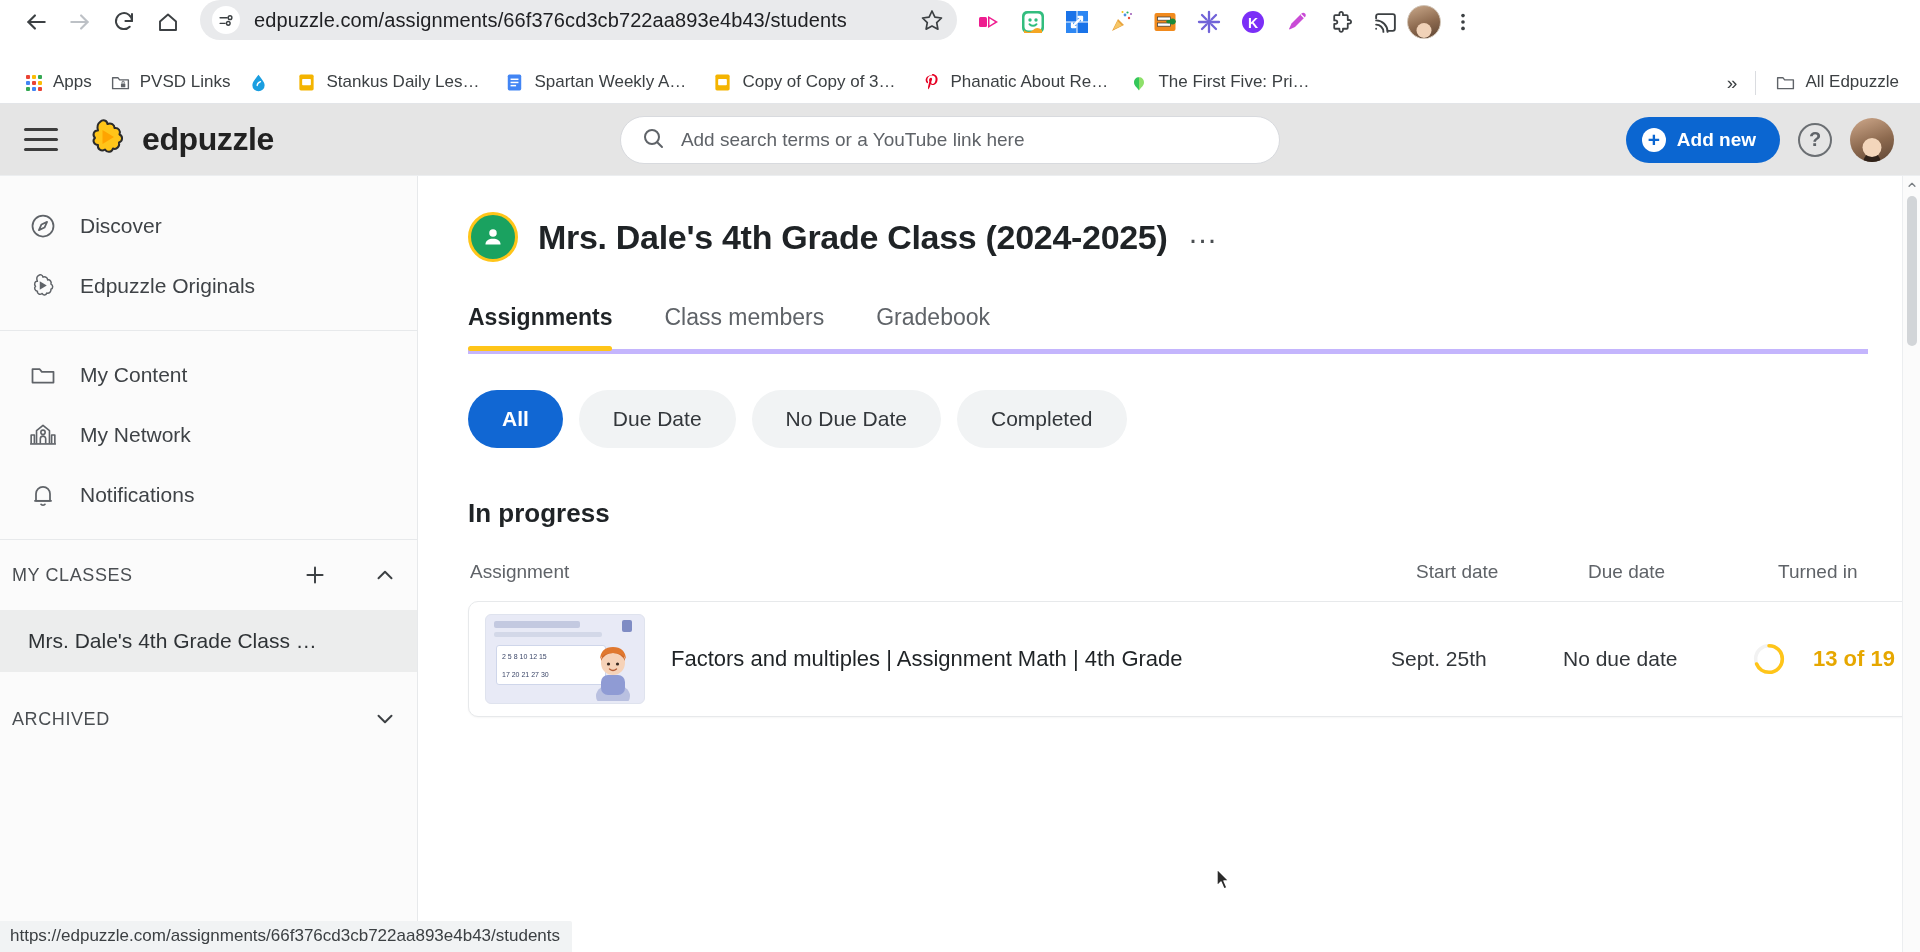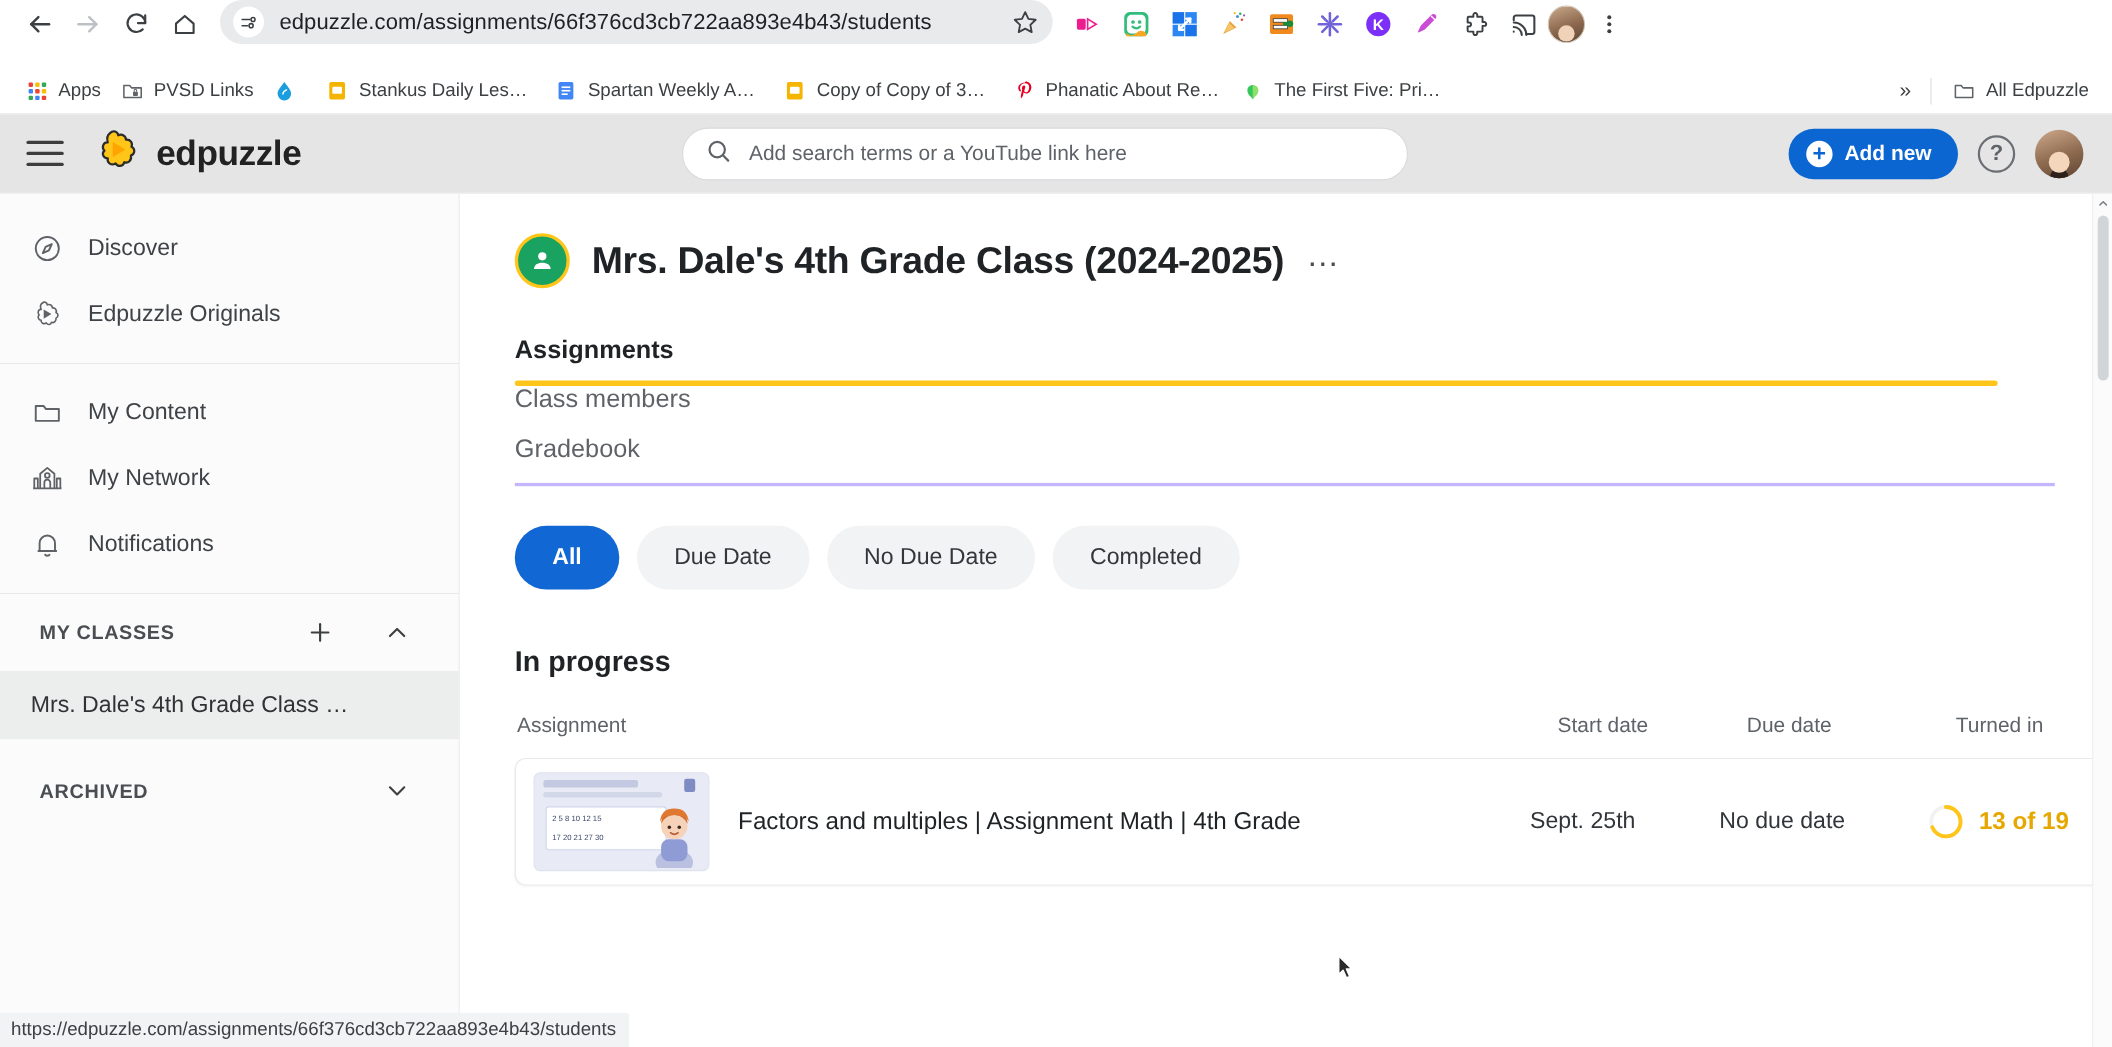--- a/index.html
+++ b/index.html
@@ -205,26 +205,26 @@
     gap: 22px;
     height: 60px;
     padding: 0 28px;
     font-size: 21px;
     color: #3f4347;
     cursor: pointer;
   }
   .side-item .s-ico { width: 30px; height: 30px; display: flex; align-items: center; justify-content: center; flex: 0 0 auto; }
   .side-head {
     display: flex; align-items: center;
-    padding: 0 36px;
+    padding: 0 12px;
     height: 70px;
     font-size: 18px;
     letter-spacing: .6px;
     color: #4a4e52;
-    font-weight: 700;
+    font-weight: 400;
     gap: 30px;
   }
   .side-head .sh-label { flex: 1 1 auto; }
   .side-head .sh-btn { width: 40px; height: 40px; display: flex; align-items: center; justify-content: center; cursor: pointer; }
   .class-item {
     height: 62px;
     display: flex; align-items: center;
     padding: 0 28px;
     font-size: 21px;
     color: #2f3336;
@@ -250,23 +250,22 @@
     display: flex; align-items: center; justify-content: center;
     flex: 0 0 auto;
   }
   .class-title { font-size: 34px; font-weight: 700; color: #1f2326; letter-spacing: -.3px; }
   .dots-btn { font-size: 30px; color: #4a4e52; letter-spacing: 2px; cursor: pointer; line-height: .6; padding-bottom: 8px; }
 
   .tabs {
     display: flex;
     gap: 0;
     margin-top: 42px;
-    border-bottom: 3px solid #c4b5fd;
+    border-bottom: 5px solid #c4b5fd;
     width: 1400px;
-    flex-direction: column;
   }
   .tab {
     font-size: 23px;
     color: #5f6368;
     padding: 0 0 18px 0;
     margin-right: 52px;
     cursor: pointer;
     position: relative;
   }
   .tab.active { color: #1f2326; font-weight: 700; }
@@ -335,21 +334,21 @@
     font-size: 7px; color: #3b4668; line-height: 18px; padding: 2px 5px;
     font-family: "Liberation Sans", sans-serif;
   }
   .thumb .t-char {
     position: absolute; right: 8px; bottom: 2px; width: 46px; height: 60px;
   }
   .thumb .t-pin { position: absolute; right: 12px; top: 5px; width: 10px; height: 12px; background: #7f8cc4; border-radius: 2px; }
 
   .assign-name { font-size: 22px; color: #1f2326; }
   .cell { font-size: 21px; color: #32363a; }
-  .turned-cell { display: flex; align-items: center; gap: 14px; }
+  .turned-cell { display: flex; align-items: center; gap: 28px; }
   .ring { width: 32px; height: 32px; flex: 0 0 auto; }
   .turned-text { font-size: 22px; color: #e6a700; font-weight: 600; }
 
   
   .scrollbar {
     position: absolute; right: 0; top: 0; width: 18px; height: 818px;
     background: #fbfbfb; border-left: 1px solid #eceef0;
   }
   .scroll-arrow { height: 18px; display: flex; align-items: center; justify-content: center; color: #7a7f84; font-size: 10px; }
   .scroll-thumb { position: absolute; top: 20px; left: 4px; width: 10px; height: 150px; background: #d2d5d8; border-radius: 5px; }

